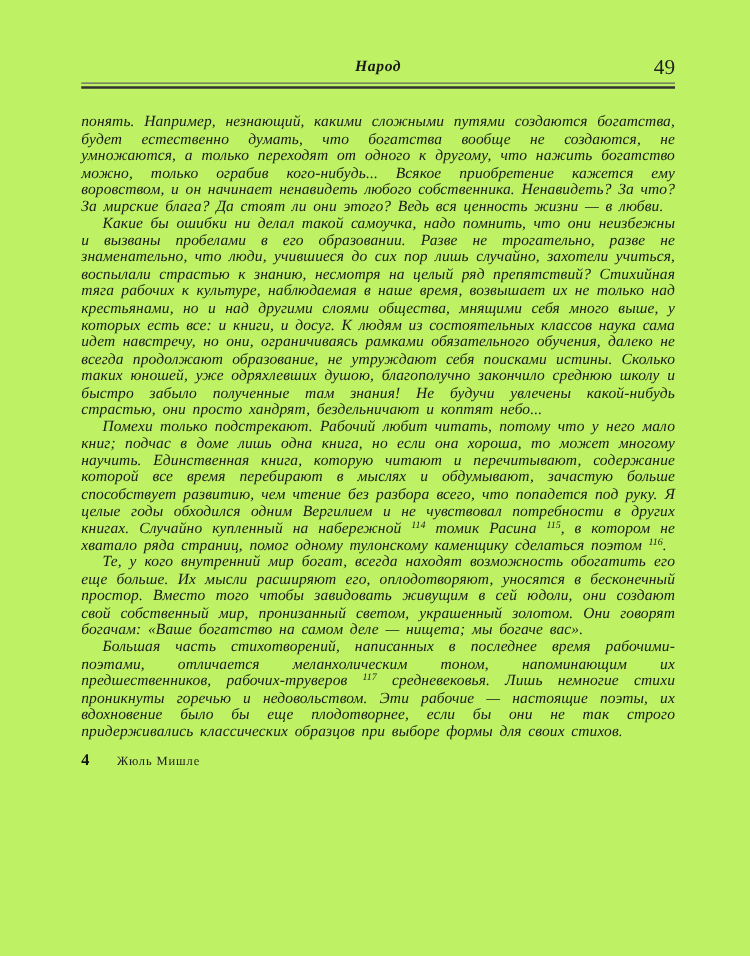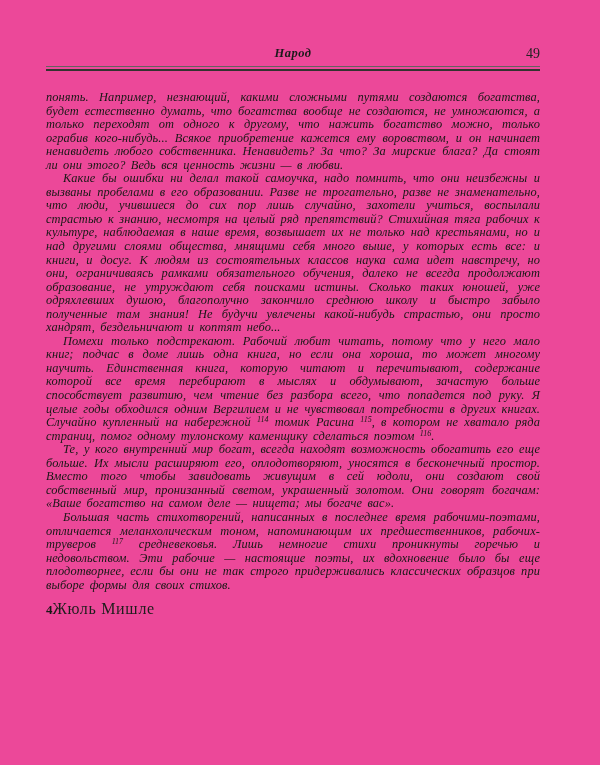--- a/index.html
+++ b/index.html
@@ -4,23 +4,23 @@
 <style>
   html, body {
     margin: 0;
     padding: 0;
     background: #fbfbf9;
   }
   .page {
     position: relative;
     width: 600px;
     height: 765px;
-    background: #ec4899;
+    background: #bef264;
     box-sizing: border-box;
-    padding: 46px 60px 0 46px;
+    padding: 46px 60px 0 65px;
     font-family: "Liberation Serif", "DejaVu Serif", serif;
     color: #1a1a1a;
     overflow: hidden;
   }
   .page-header {
     position: relative;
     height: 15px;
     font-size: 12.5px;
     line-height: 15px;
   }
@@ -28,21 +28,21 @@
     display: block;
     text-align: center;
     font-weight: bold;
     font-style: italic;
     letter-spacing: 0.5px;
   }
   .page-number {
     position: absolute;
     right: 0;
     top: 0;
-    font-size: 14px;
+    font-size: 17px;
     color: #222;
   }
   .header-rule {
     margin-top: 5px;
     height: 2px;
     border-top: 1px solid #62625e;
     border-bottom: 2px solid #33332f;
   }
   .text-block {
     margin-top: 20px;
@@ -73,21 +73,22 @@
     margin-top: 8px;
     display: flex;
     align-items: baseline;
   }
   .signature-number {
     font-weight: bold;
     font-size: 13px;
     color: #161614;
   }
   .signature-title {
-    font-size: 16px;
+    margin-left: 22px;
+    font-size: 10px;
     letter-spacing: 0.7px;
     color: #1e1e1c;
   }
 </style>
 </head>
 <body>
 
 <div class="page">
   <div class="page-header">
     <span class="running-title">Народ</span>

